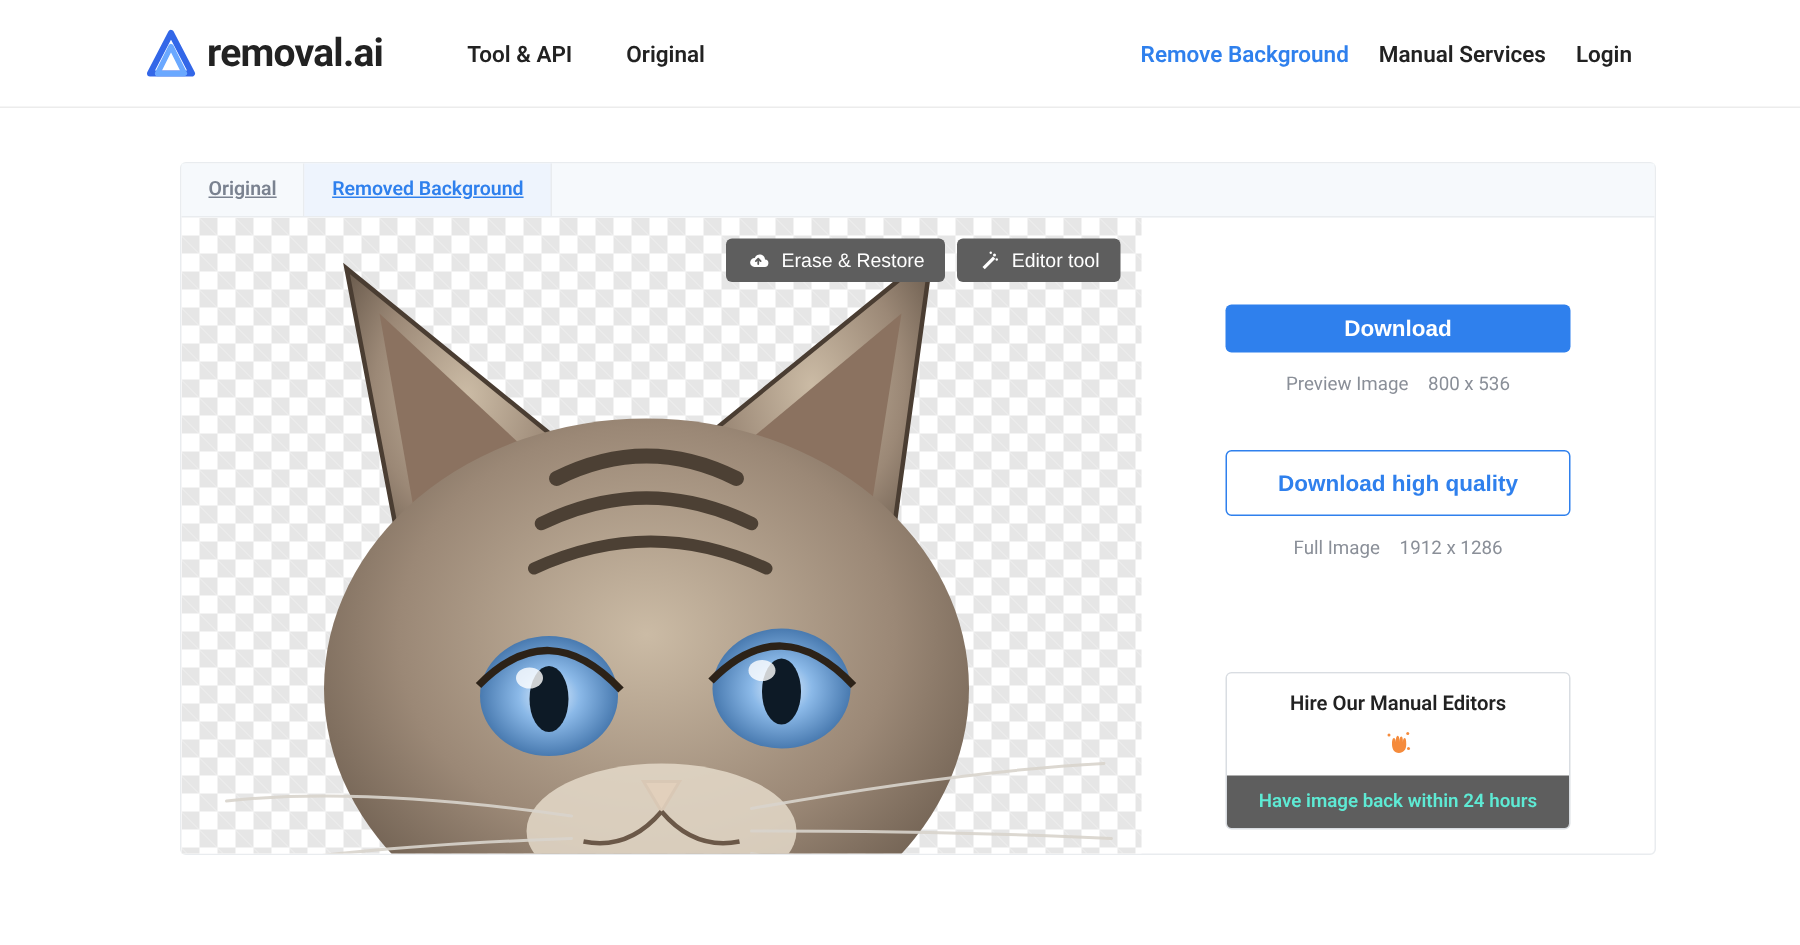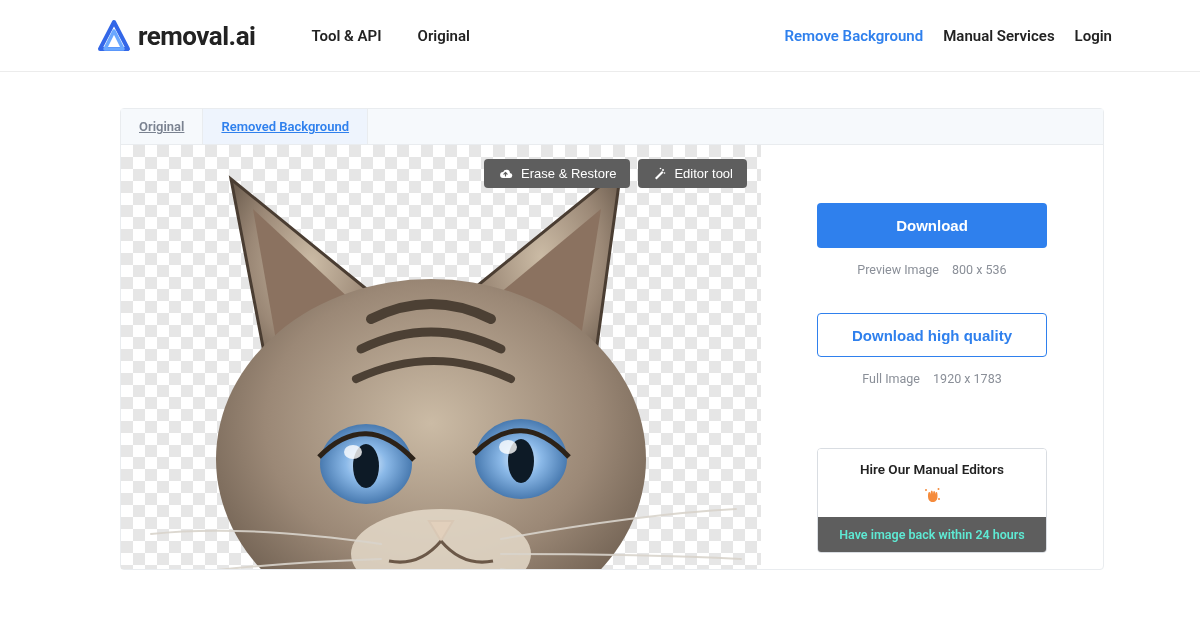--- a/index.html
+++ b/index.html
@@ -10,21 +10,21 @@
     width: 1200px;
     height: 630px;
     overflow: hidden;
   }
   
   .header {
     height: 72px;
     border-bottom: 1px solid #ececec;
     display: flex;
     align-items: center;
-    padding: 0 88px 0 96px;
+    padding: 0 112px 0 96px;
   }
   .logo {
     display: flex;
     align-items: center;
     gap: 6px;
     margin-right: 56px;
   }
   .logo-text {
     font-size: 26px;
     font-weight: 700;
@@ -135,21 +135,21 @@
     flex: 1;
     padding: 58px 56px 16px 56px;
     display: flex;
     flex-direction: column;
   }
   .dl-primary {
     background: #2f80ed;
     color: #fff;
     border: none;
     border-radius: 4px;
-    height: 45px;
+    height: 32px;
     font-size: 15px;
     font-weight: 700;
     cursor: pointer;
   }
   .caption {
     text-align: center;
     margin-top: 14px;
     font-size: 12.5px;
     color: #8a8f98;
   }
@@ -303,21 +303,21 @@
     <aside class="side">
       <button class="dl-primary">Download</button>
       <div class="caption">
         <span>Preview Image</span>
         <span class="dim">800 x 536</span>
       </div>
 
       <button class="dl-secondary">Download high quality</button>
       <div class="caption">
         <span>Full Image</span>
-        <span class="dim">1920 x 1783</span>
+        <span class="dim">1912 x 1286</span>
       </div>
 
       <div class="hire-block">
         <div class="hire-top">
           <span>Hire Our Manual Editors</span>
           <svg width="20" height="20" viewBox="0 0 20 20">
             <path d="M6 11c0-2 .3-4 1.3-4s1.2 2 1.2 3c0-2 .3-4.5 1.3-4.5S11 8 11 10c0-2 .2-4 1.2-4s1.1 2.5 1.1 4c0-1.5.2-3 1.1-3 1 0 1.1 2 1.1 4.4 0 3.4-1.8 5.6-4.9 5.6S6 14.5 6 11z" fill="#f58b3c"></path>
             <circle cx="4" cy="5" r="1" fill="#f58b3c"></circle>
             <circle cx="16.5" cy="4" r="1" fill="#f58b3c"></circle>
             <circle cx="17" cy="14" r="1" fill="#f58b3c"></circle>

